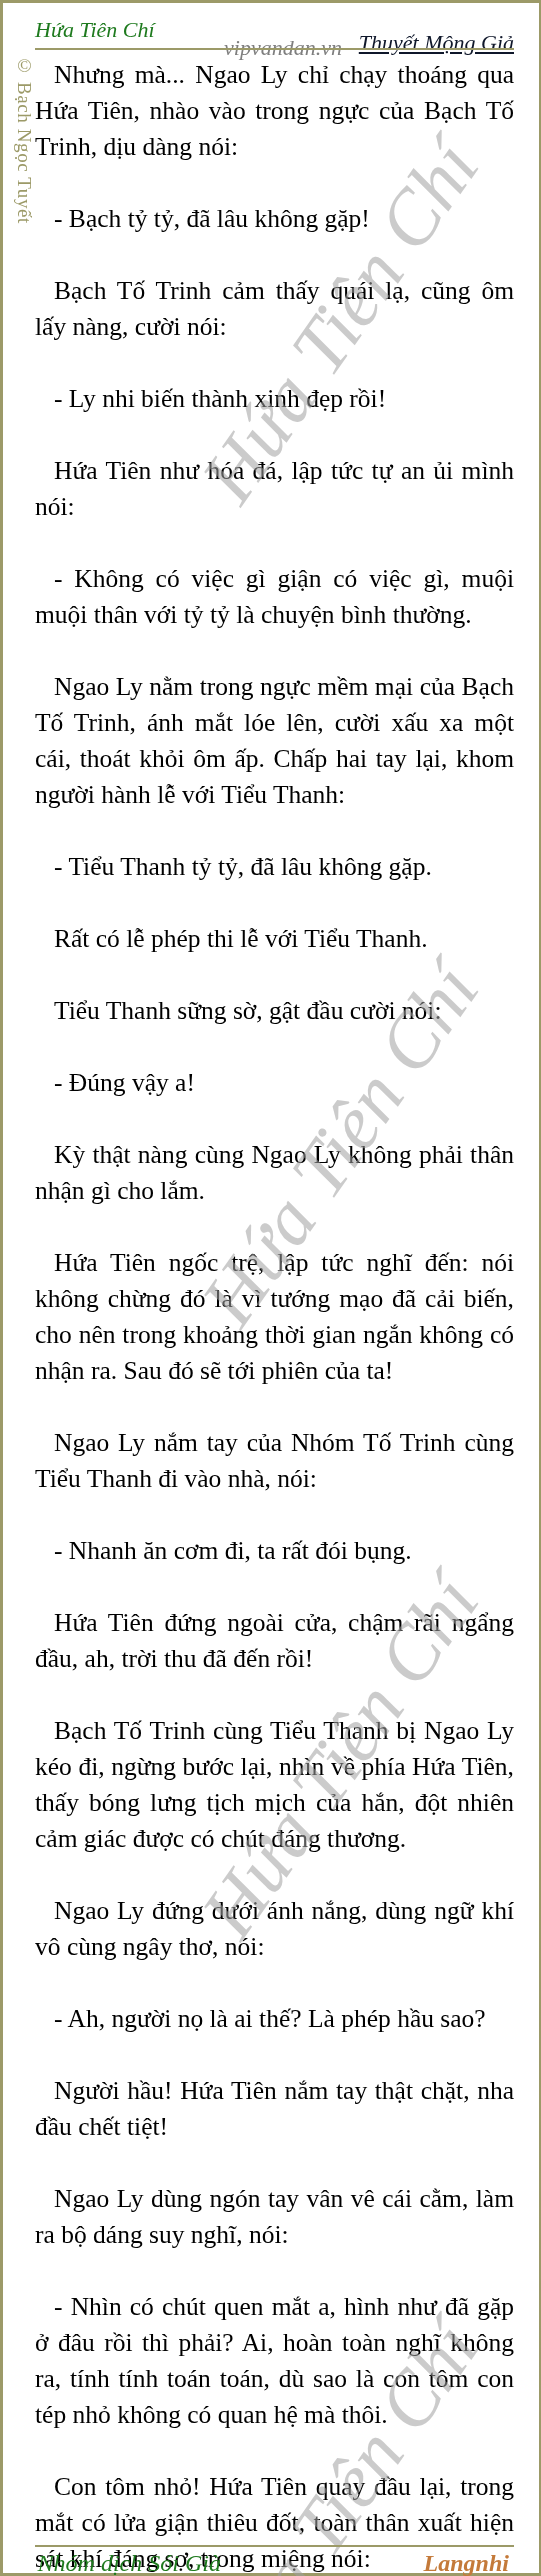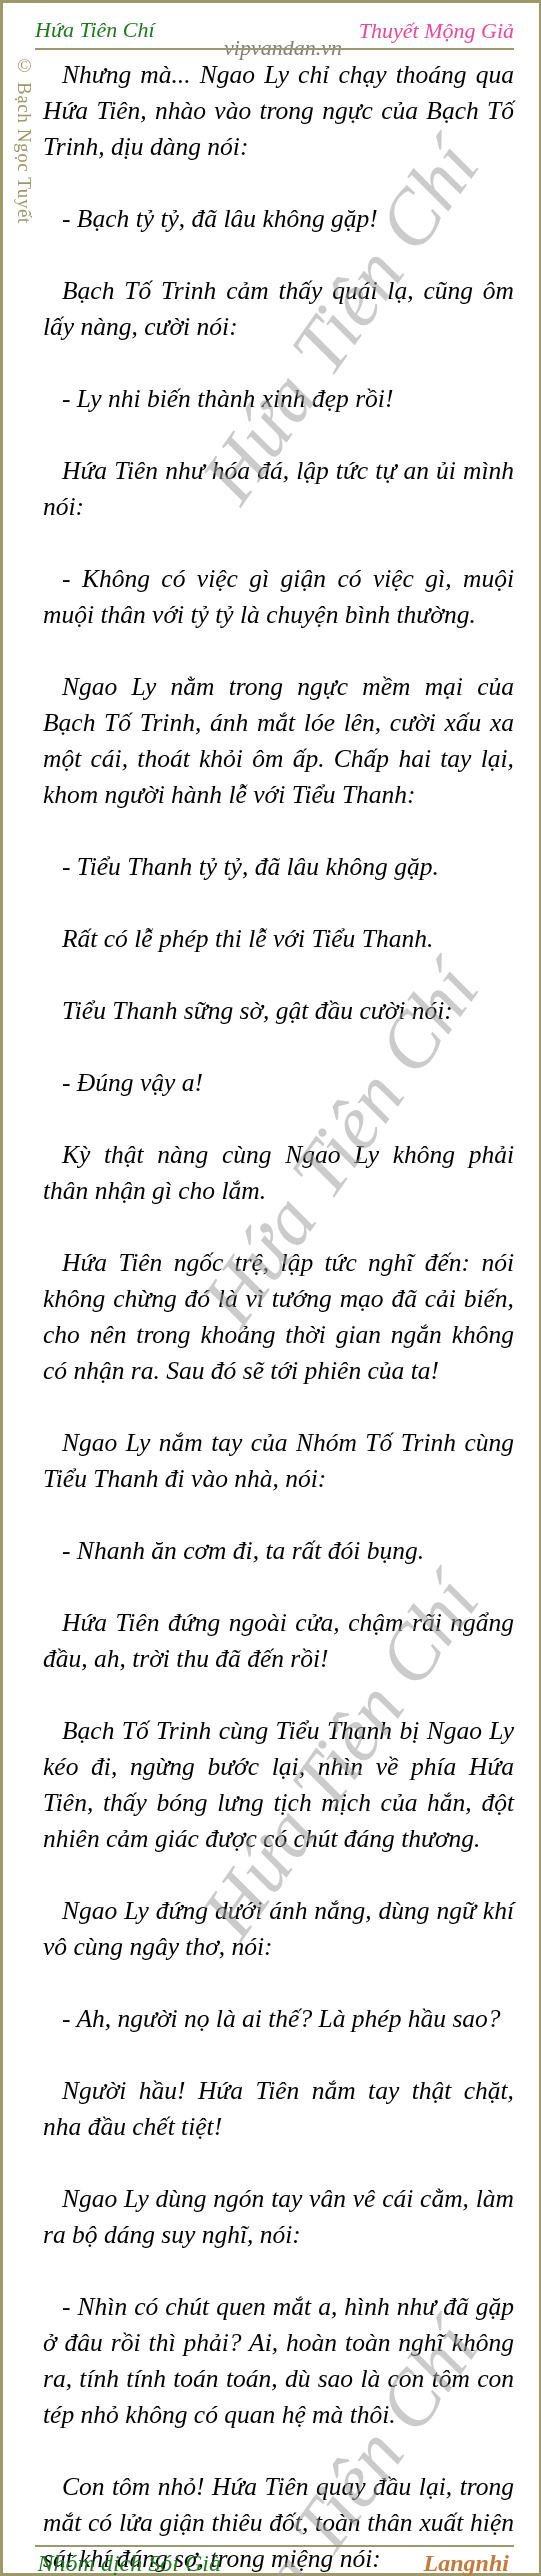--- a/index.html
+++ b/index.html
@@ -22,34 +22,34 @@
     letter-spacing: 0.6px;
     white-space: nowrap;
   }
   .header {
     position: absolute; left: 32px; top: 7.7px; width: 479px; height: 38px;
     font-family: "Liberation Serif", serif; font-style: italic;
     font-size: 22px;
   }
   .header .left { position: absolute; left: 0; top: 6.4px; color: #1e7a1e; }
   .header .center { position: absolute; left: 189px; top: 24px; color: #7f7f7f; }
-  .header .right { position: absolute; right: 0; top: 7px; color: #ec4899; }
+  .header .right { position: absolute; right: 0; top: 19px; color: #0f172a; text-decoration: underline; }
   .hr {
     position: absolute; left: 32px; width: 479px; height: 1.9px; background: #9c9a68;
   }
   .hr.top { top: 45px; }
   .hr.bottom { top: 2542px; }
   .content {
     position: absolute; left: 32px; top: 54px; width: 479px;
     font-family: "Liberation Serif", serif;
     font-size: 25.5px; line-height: 36px;
     color: #000000;
     text-align: justify;
   }
-  .content p { margin: 0 0 36px 8px; text-indent: 19px; font-style: italic; }
+  .content p { margin: 0 0 36px 0; text-indent: 19px; }
   .footer {
     position: absolute; left: 32px; top: 2547px; width: 479px; height: 25.5px;
     font-family: "Liberation Serif", serif; font-style: italic; font-size: 24px;
   }
   .footer .left { position: absolute; left: 2.6px; top: 0; color: #1e7a1e; }
   .footer .right { position: absolute; right: 5.1px; top: 0; color: #c47a3a; font-weight: bold; }
   .watermark {
     position: absolute;
     font-family: "Liberation Serif", serif; font-style: italic;
     font-size: 77px;

